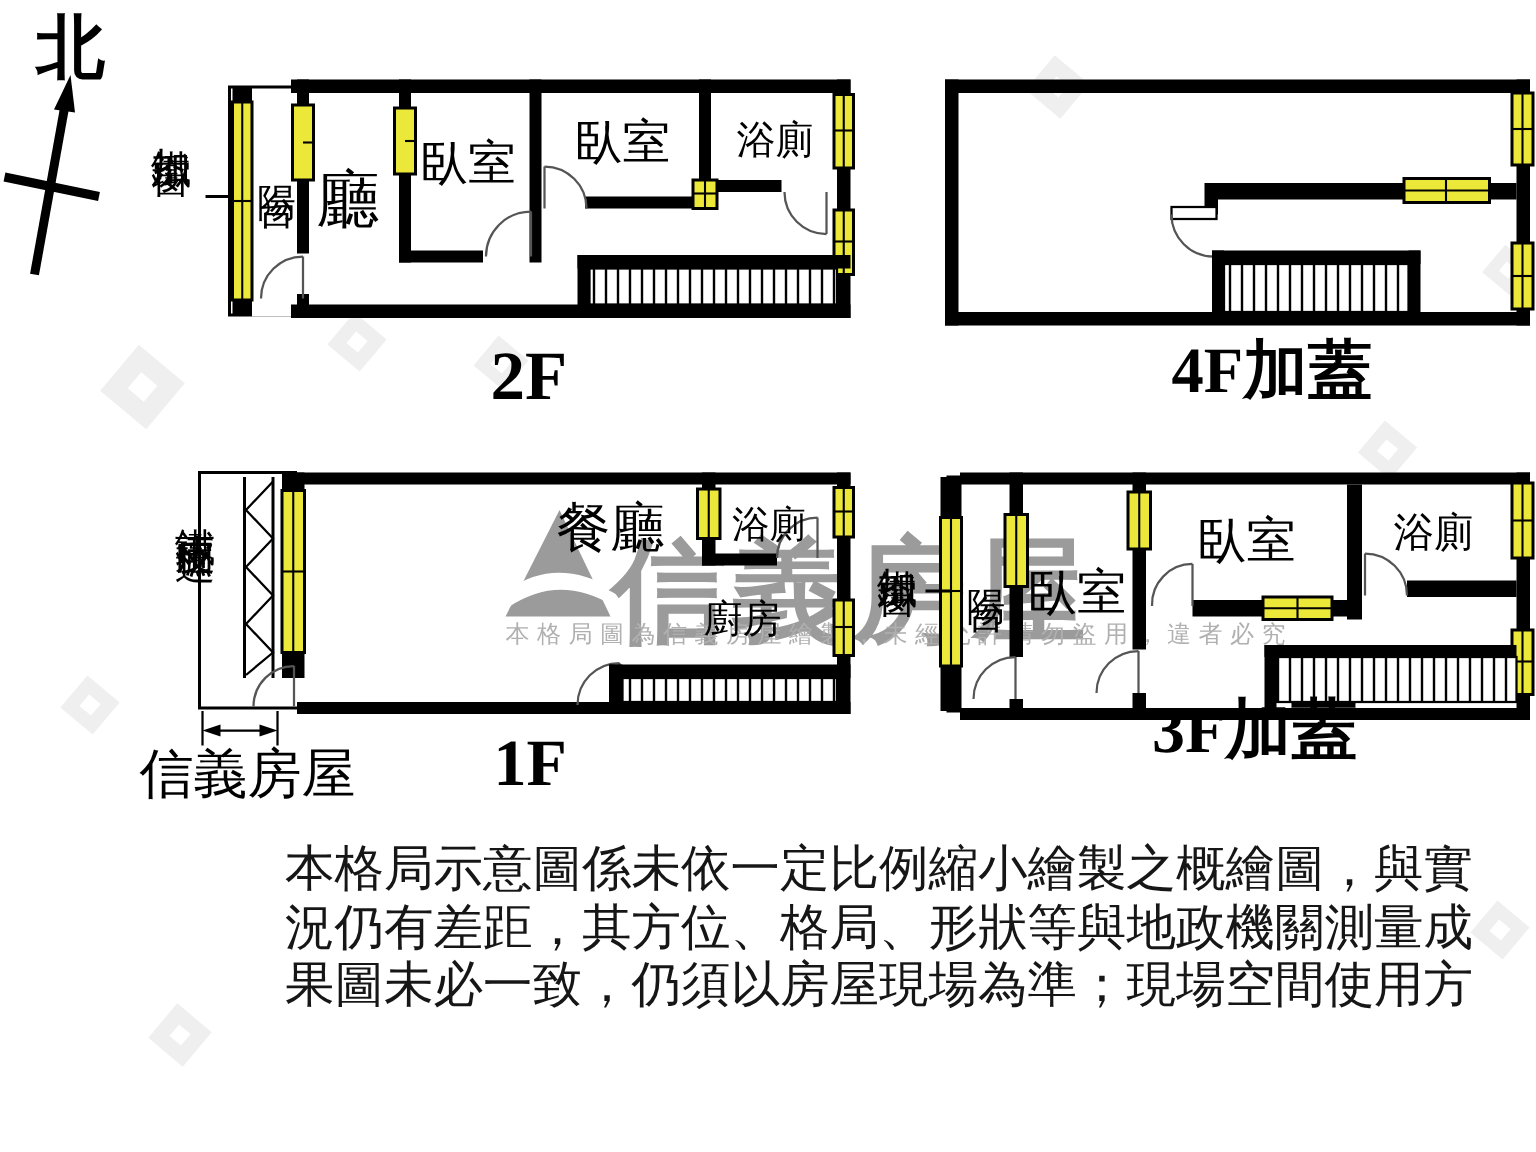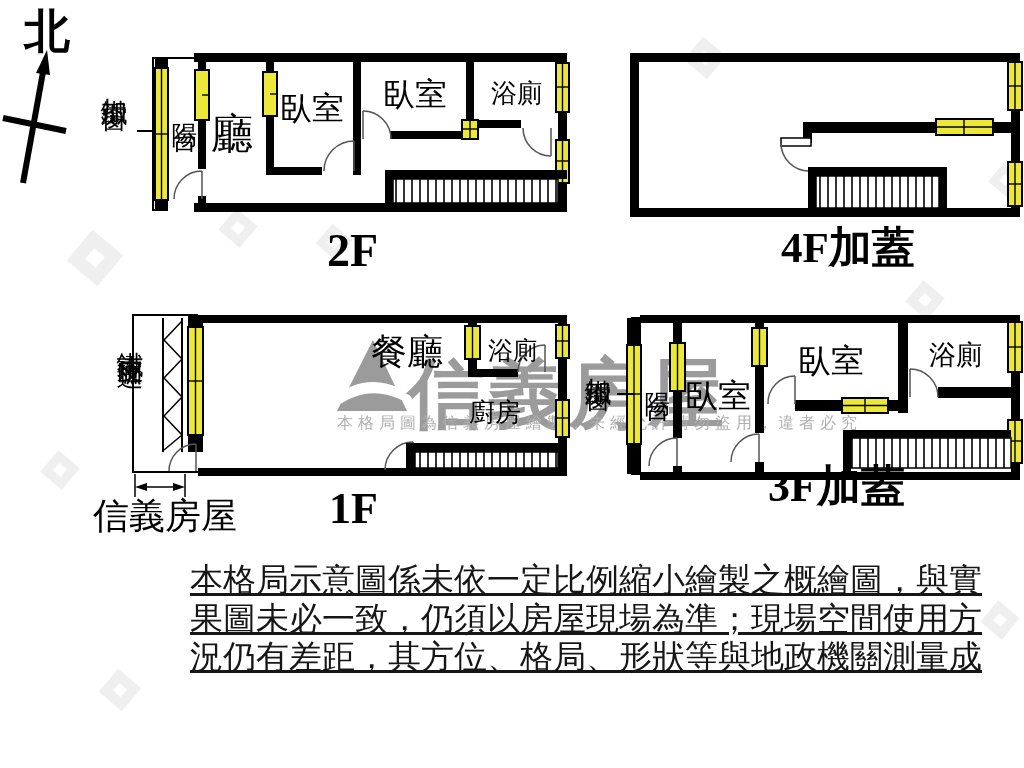--- a/index.html
+++ b/index.html
@@ -4,21 +4,21 @@
 <style>
   html,body{margin:0;padding:0;background:#fff;}
   #stage{position:relative;width:1024px;height:768px;background:#ffffff;overflow:hidden;
          font-family:"Liberation Serif","DejaVu Serif",serif;}
   #plan-svg{position:absolute;left:0;top:0;}
   .lbl{position:absolute;color:#000;line-height:1.05;white-space:nowrap;
        font-family:"Liberation Serif","DejaVu Serif",serif;}
   .v{writing-mode:vertical-rl;text-orientation:upright;letter-spacing:3px;line-height:1;}
   .floor-name{font-weight:700;}
   #disclaimer{position:absolute;left:190px;top:561px;width:812px;font-size:33px;
-              line-height:38.6px;color:#161616;text-decoration:underline;}
+              line-height:38.6px;color:#161616;}
   #disclaimer div{white-space:nowrap;}
 </style>
 </head>
 <body>
 
 <div id="stage">
 
 <svg id="plan-svg" width="1024" height="768" viewBox="0 0 1024 768">
   <defs>
     <pattern id="hatchV" patternUnits="userSpaceOnUse" width="8" height="8">
@@ -305,16 +305,16 @@
 
   <div class="lbl v" style="left:584px;top:356px;font-size:27px;">加鐵窗</div>
   <div class="lbl v" style="left:644px;top:372px;font-size:26px;">陽台</div>
   <div class="lbl" style="left:685px;top:379px;font-size:33px;">臥室</div>
   <div class="lbl" style="left:798px;top:344px;font-size:33px;">臥室</div>
   <div class="lbl" style="left:929px;top:341px;font-size:27px;">浴廁</div>
   <div class="lbl floor-name" style="left:768px;top:464px;font-size:44px;">3F加蓋</div>
 
   <div id="disclaimer">
     <div>本格局示意圖係未依一定比例縮小繪製之概繪圖，與實</div>
+    <div>況仍有差距，其方位、格局、形狀等與地政機關測量成</div>
     <div>果圖未必一致，仍須以房屋現場為準；現場空間使用方</div>
-    <div>況仍有差距，其方位、格局、形狀等與地政機關測量成</div>
   </div>
 </div>
 
 </body></html>

